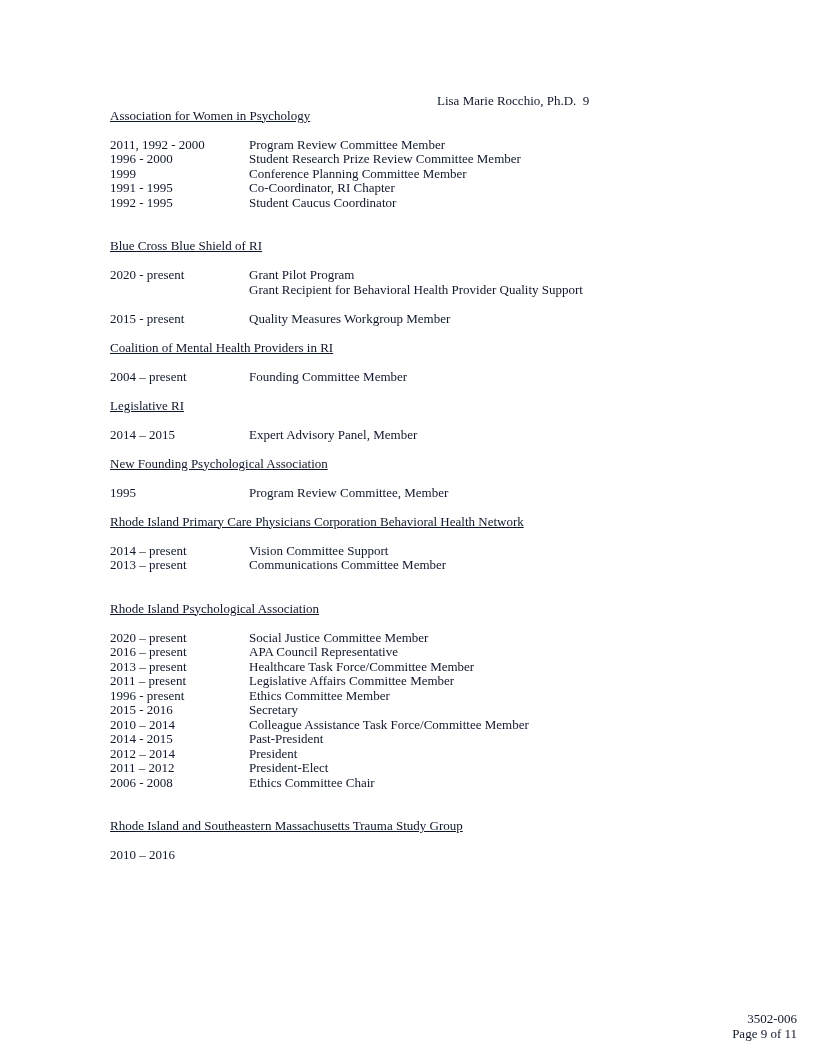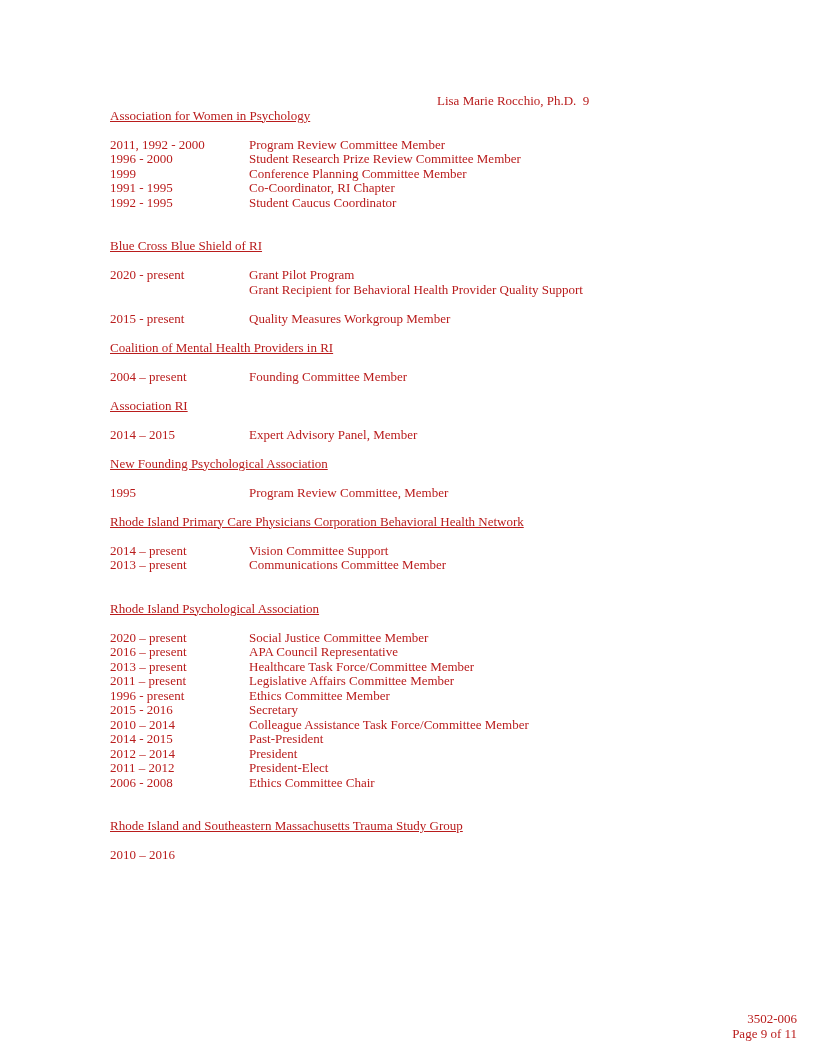--- a/index.html
+++ b/index.html
@@ -9,21 +9,21 @@
   }
   .page {
     position: relative;
     width: 816px;
     height: 1056px;
     background: #ffffff;
     overflow: hidden;
     font-family: "Liberation Serif", "DejaVu Serif", serif;
     font-size: 13px;
     line-height: 14.5px;
-    color: #b91c1c;
+    color: #0f172a;
   }
   .content {
     position: absolute;
     top: 94px;
     left: 110px;
     width: 640px;
   }
   .doc-header {
     white-space: pre;
     padding-left: 327px;
@@ -104,21 +104,21 @@
       <div class="sec-heading mt-1">Coalition of Mental Health Providers in RI</div>
       <div class="rows">
         <div class="row">
           <span class="date">2004 – present</span>
           <span class="role">Founding Committee Member</span>
         </div>
       </div>
     </div>
 
     <div class="section">
-      <div class="sec-heading mt-1">Association RI</div>
+      <div class="sec-heading mt-1">Legislative RI</div>
       <div class="rows">
         <div class="row">
           <span class="date">2014 – 2015</span>
           <span class="role">Expert Advisory Panel, Member</span>
         </div>
       </div>
     </div>
 
     <div class="section">
       <div class="sec-heading mt-1">New Founding Psychological Association</div>

